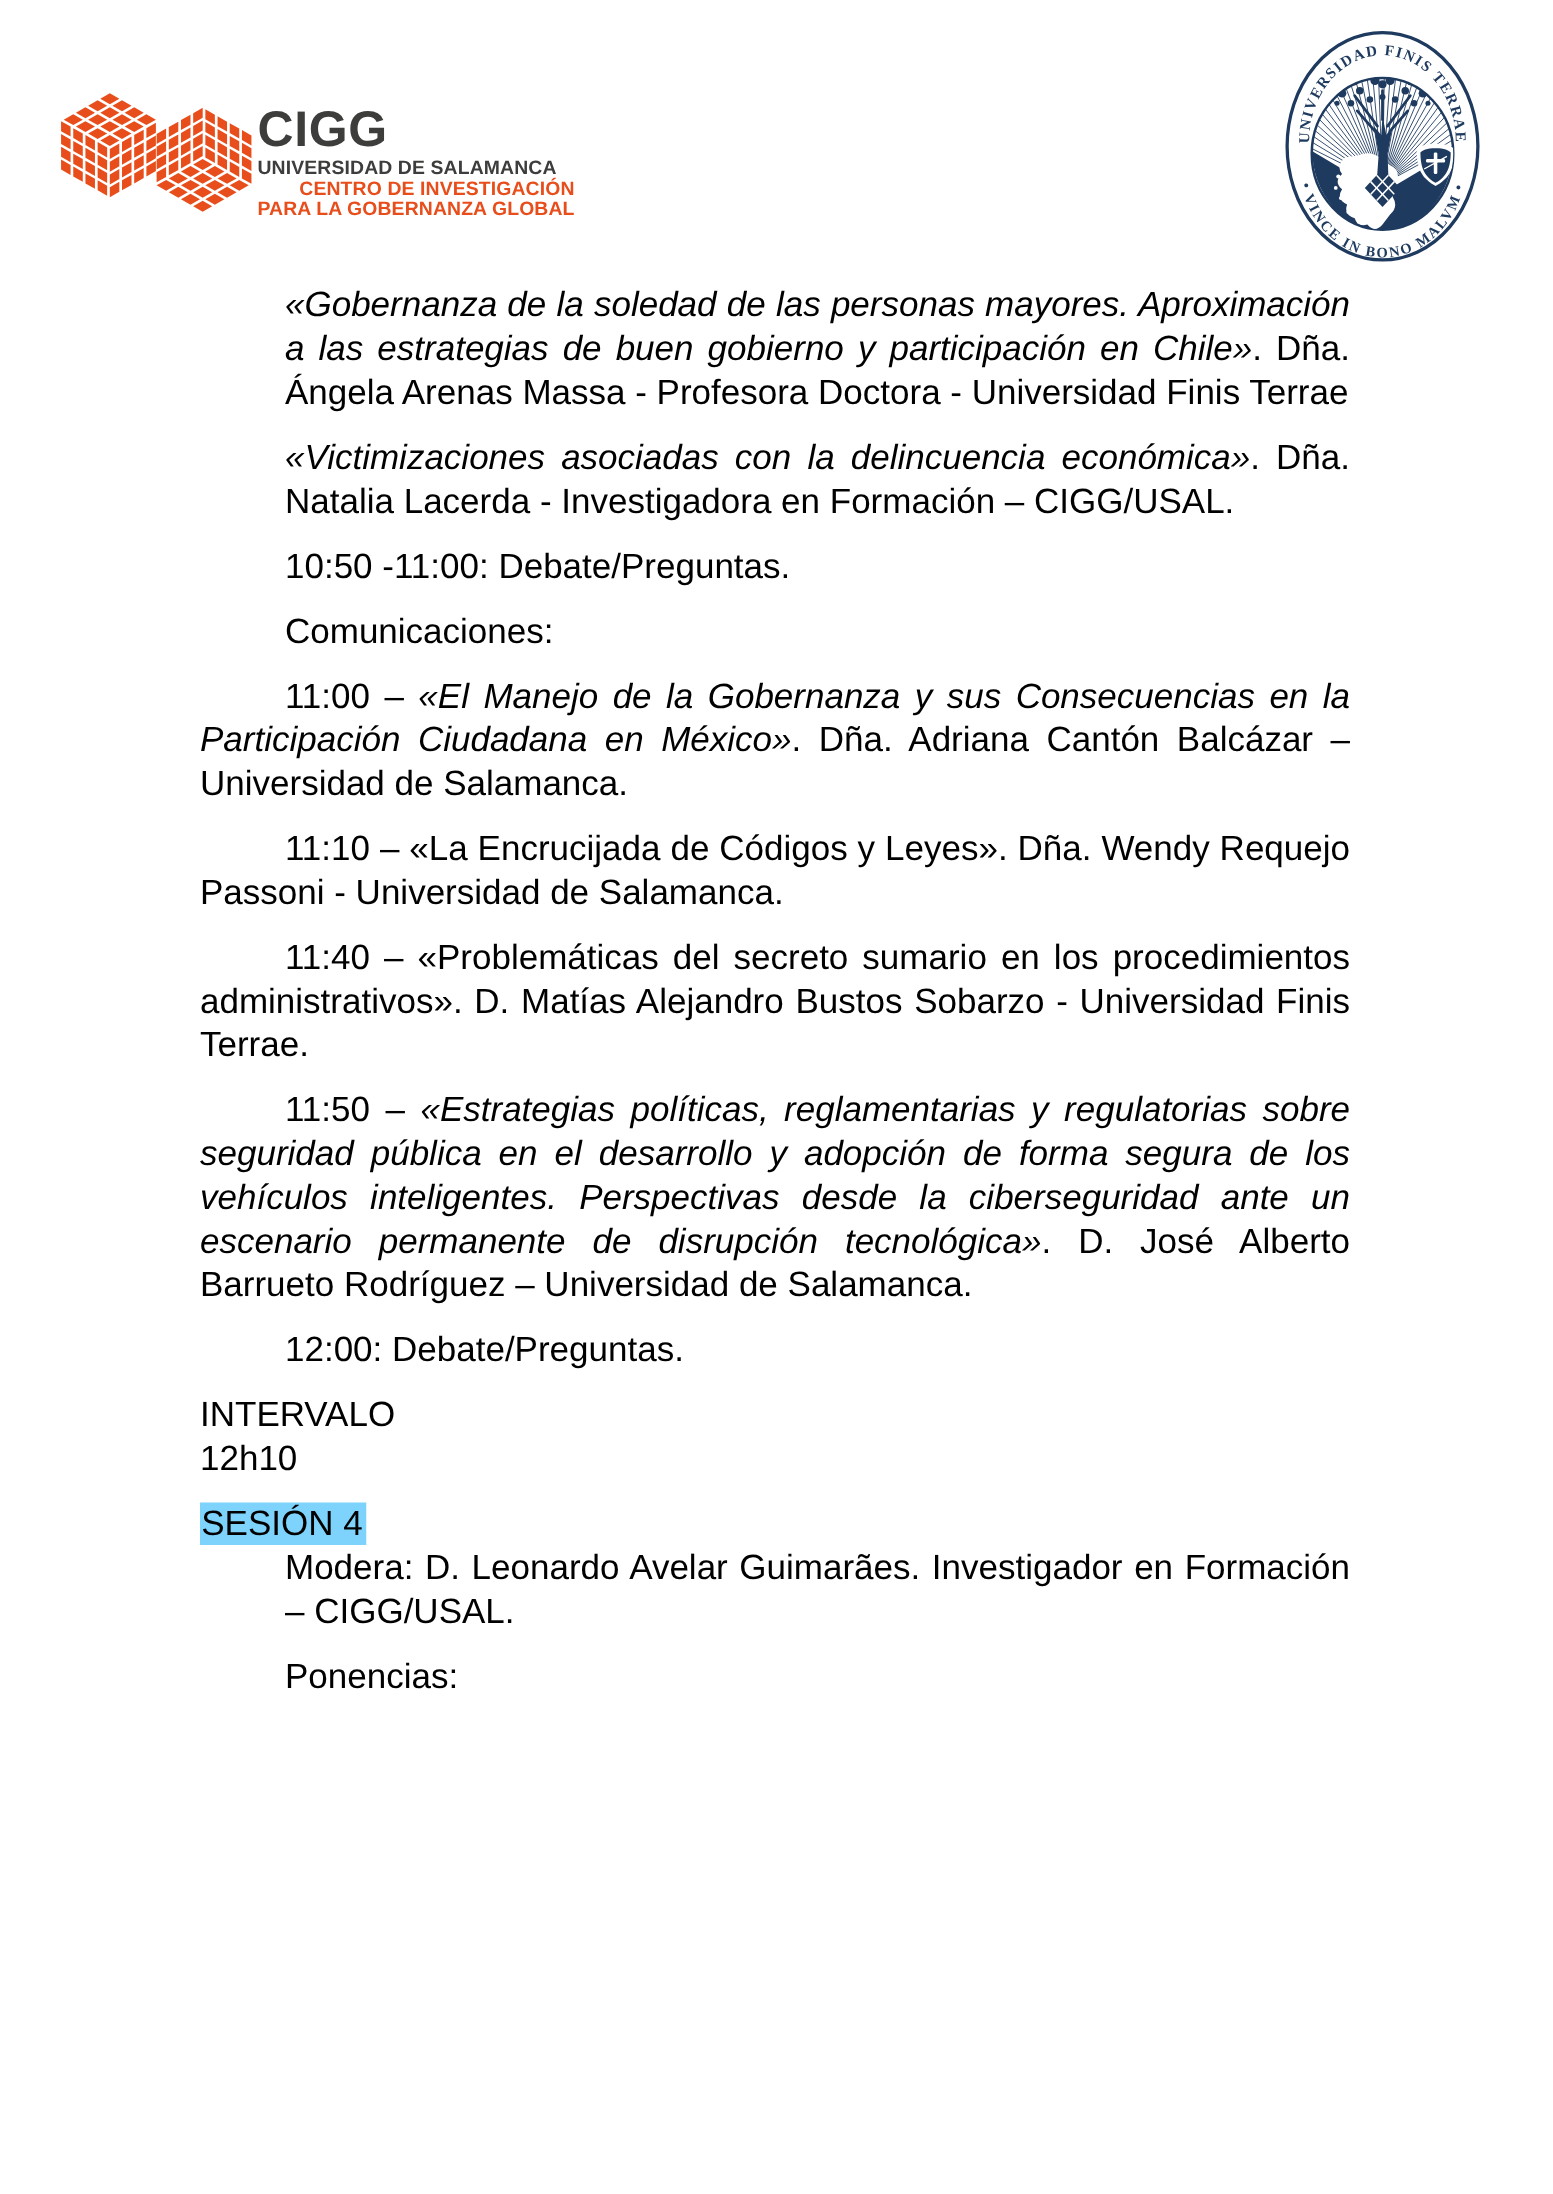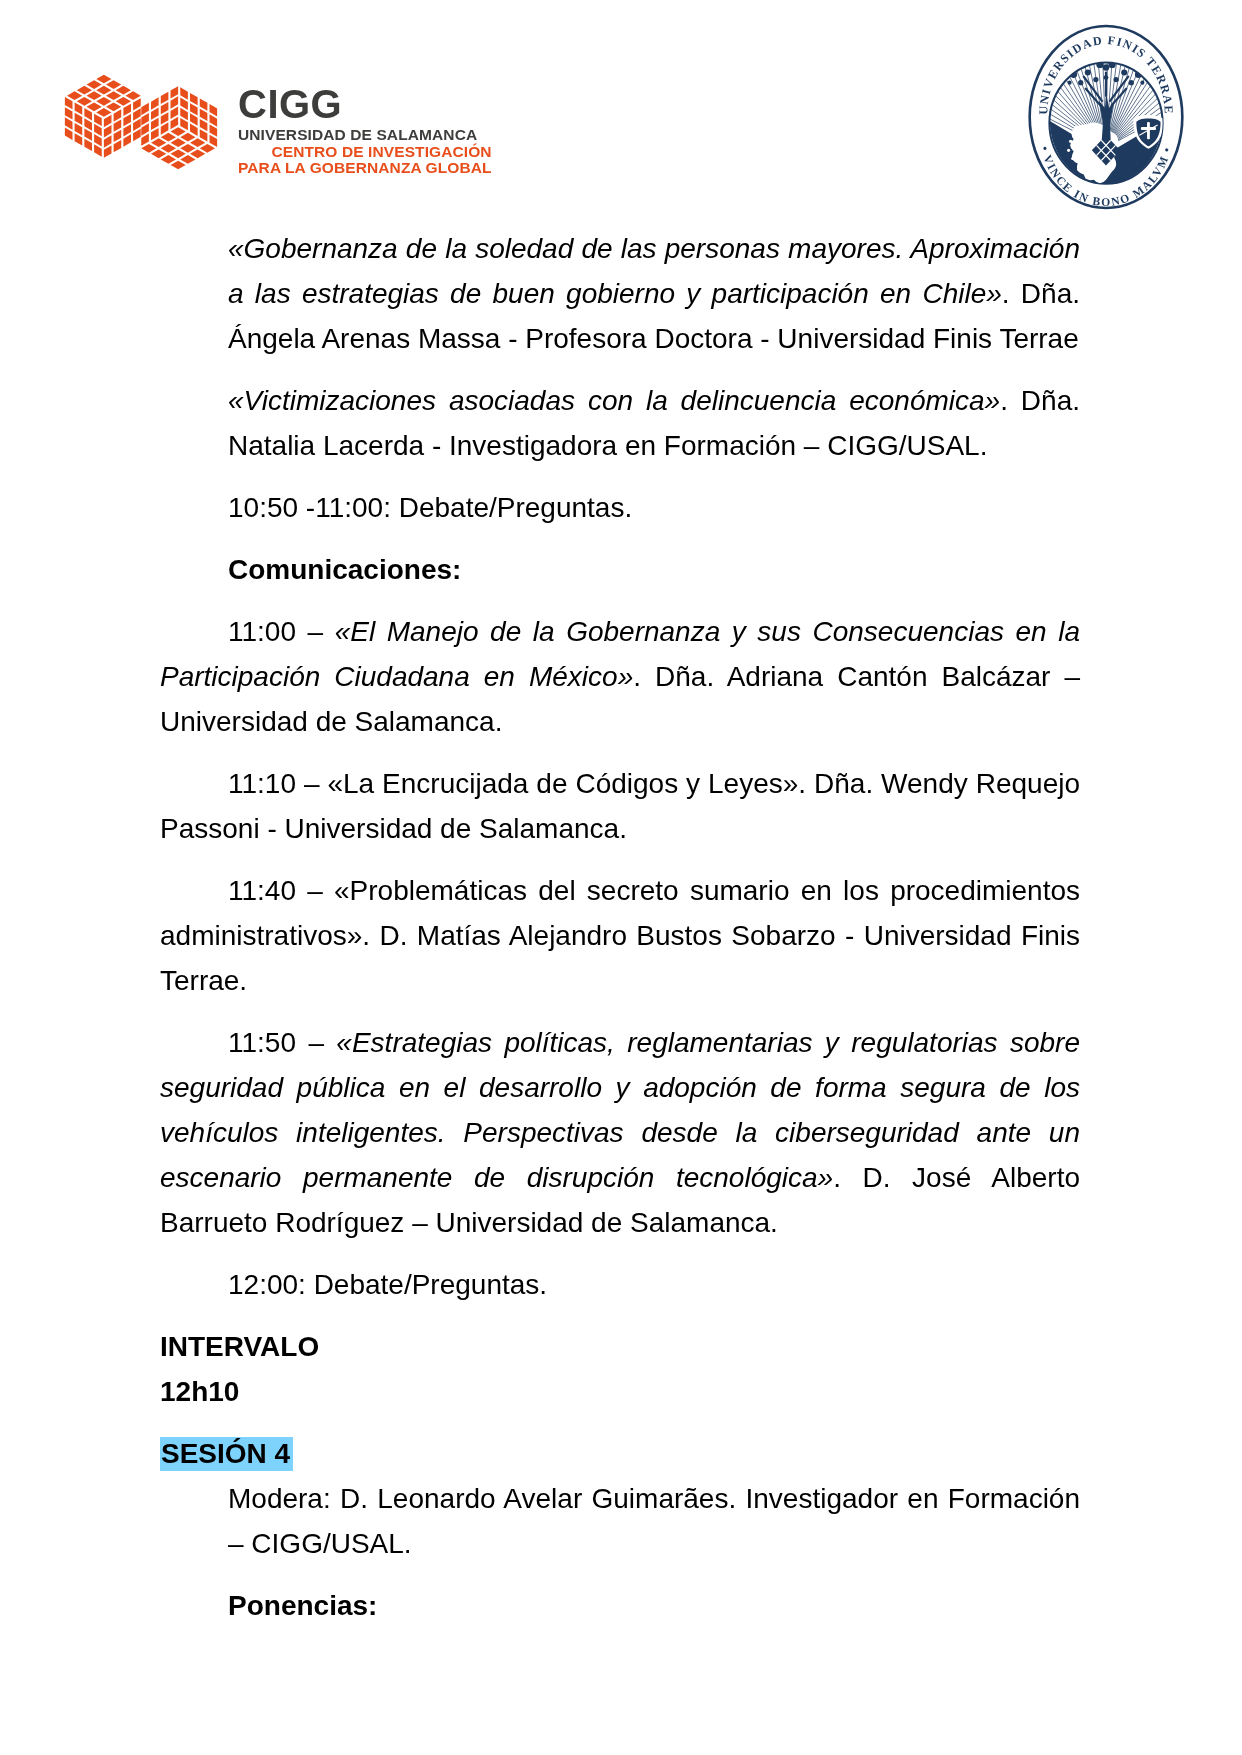--- a/index.html
+++ b/index.html
@@ -6,38 +6,38 @@
   .page{
     position:relative;
     width:1242px;height:1755px;
     background:#ffffff;
     font-family:"Liberation Sans","DejaVu Sans",sans-serif;
     color:#000;
     overflow:hidden;
   }
   
   .header{position:absolute;top:0;left:0;right:0;height:212px;}
-  .cigg{position:absolute;left:60px;top:70px;display:flex;align-items:flex-start;gap:16px;}
+  .cigg{position:absolute;left:44px;top:70px;display:flex;align-items:flex-start;}
   .cigg-cubes{width:162px;height:104px;flex:0 0 auto;}
   .cigg-textblock{padding-top:16px;}
   .cigg-title{font-size:40px;font-weight:bold;color:#3d3d3b;line-height:0.9;letter-spacing:0.5px;margin-bottom:5px;}
   .cigg-sub{font-size:15.5px;font-weight:bold;line-height:1.08;letter-spacing:0.1px;}
   .c-dark{color:#3d3d3b;}
   .c-orange{color:#e84e1b;text-align:right;}
   .seal-wrap{position:absolute;top:22px;right:55px;width:162px;height:188px;}
   .seal-wrap svg{width:100%;height:100%;}
   .seal-ring-text{font-family:"Liberation Serif","DejaVu Serif",serif;font-weight:bold;fill:#1e3a5f;}
   
   .content{position:absolute;top:226px;left:160px;width:920px;}
-  p.doc{margin:0 0 17px 0;font-size:28px;line-height:45px;}
+  p.doc{margin:0 0 17px 0;font-size:28px;line-height:35px;}
   p.block-indent{margin-left:68px;}
   p.first-line-indent{text-indent:68px;}
   p.justify{text-align:justify;}
   p.tight{margin-bottom:0;}
-  p.bold{font-weight:bold;}
+  p.bold{font-weight:normal;}
   span.it{font-style:italic;}
   span.hl{background:#7dd3fc;padding:1px 3px 2px 1px;}
 </style>
 </head>
 <body>
 
 <div class="page">
 
   <div class="header">
 

